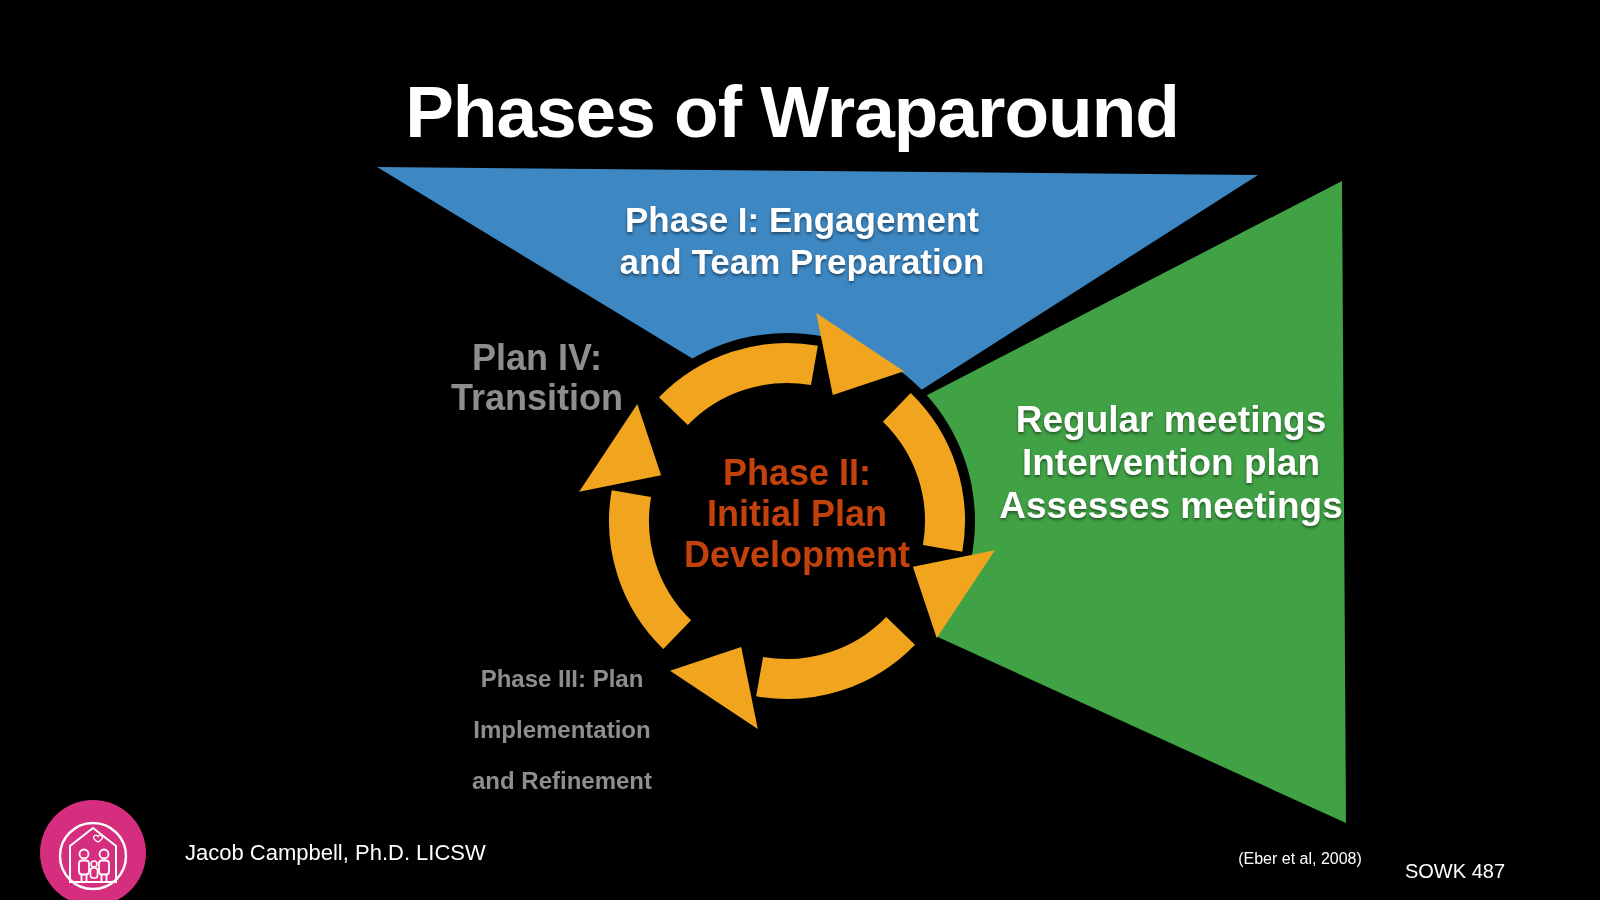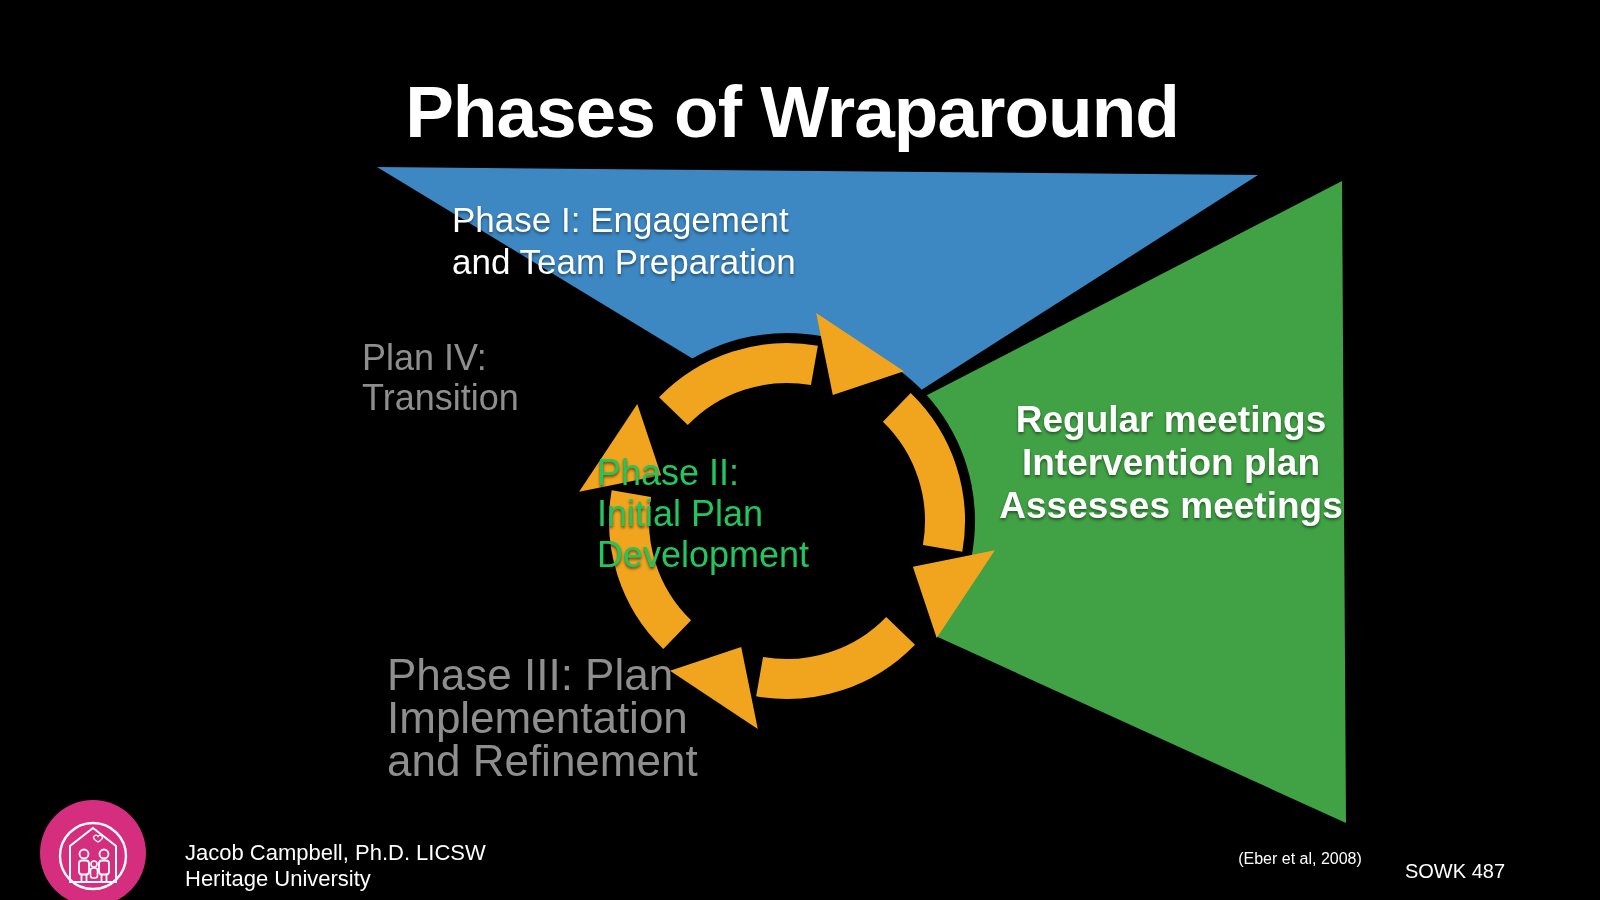--- a/index.html
+++ b/index.html
@@ -15,38 +15,38 @@
     color:#fff;
   }
   .abs{position:absolute;}
   #diagram-svg{position:absolute;left:0;top:0;}
   .slide-title{
     left:392px;top:74px;width:800px;
     text-align:center;font-size:73px;font-weight:700;line-height:1.05;
     color:#fff;letter-spacing:-1px;
     text-shadow:0 2px 4px rgba(0,0,0,.6);
   }
-  .label{font-weight:400;white-space:pre-line;text-align:left;}
+  .label{font-weight:700;white-space:pre-line;text-align:center;}
   .phase1-label{
     left:452px;top:199px;width:700px;
     font-size:35px;line-height:42px;color:#fff;
     text-shadow:0 2px 3px rgba(0,0,0,.45);
   }
   .phase4-label{
     left:362px;top:338px;width:350px;
     font-size:36px;line-height:40px;color:var(--gray_label);
   }
   .phase2-label{
     left:597px;top:452px;width:400px;
-    font-size:36px;line-height:41px;color:#22c55e;
+    font-size:36px;line-height:41px;color:#c2410c;
     text-shadow:0 2px 3px rgba(0,0,0,.6);
   }
   .phase3-label{
     left:387px;top:653px;width:350px;
-    font-size:44px;line-height:43px;color:var(--gray_label);
+    font-size:24px;line-height:51px;color:var(--gray_label);
   }
   .phase2-details{
     left:946px;top:398px;width:450px;
     font-size:37px;line-height:43px;font-weight:600;
     text-align:center;color:#fff;
     text-shadow:0 2px 3px rgba(0,0,0,.45);
     list-style:none;
   }
   .footer-author{
     left:185px;top:840px;
@@ -117,21 +117,20 @@
     <rect x="39" y="62.5" width="10" height="14" rx="3" stroke-width="1.8"></rect>
     <rect x="59" y="62.5" width="10" height="14" rx="3" stroke-width="1.8"></rect>
     <circle cx="54" cy="66" r="3" stroke-width="1.6"></circle>
     <rect x="50.5" y="70" width="7" height="10" rx="2.5" stroke-width="1.6"></rect>
     <path d="M41.5 76.5 V84 M46.5 76.5 V84 M61.5 76.5 V84 M66.5 76.5 V84" stroke-width="1.8"></path>
   </g>
 </svg>
 
 <div class="abs footer-author">
   <div>Jacob Campbell, Ph.D. LICSW</div>
-  <div>Heritage University</div>
 </div>
 
 <div class="abs footer-citation">(Eber et al, 2008)</div>
 
 <div class="abs footer-course">
   <div>SOWK 487</div>
   
 </div>
 
 </body></html>

